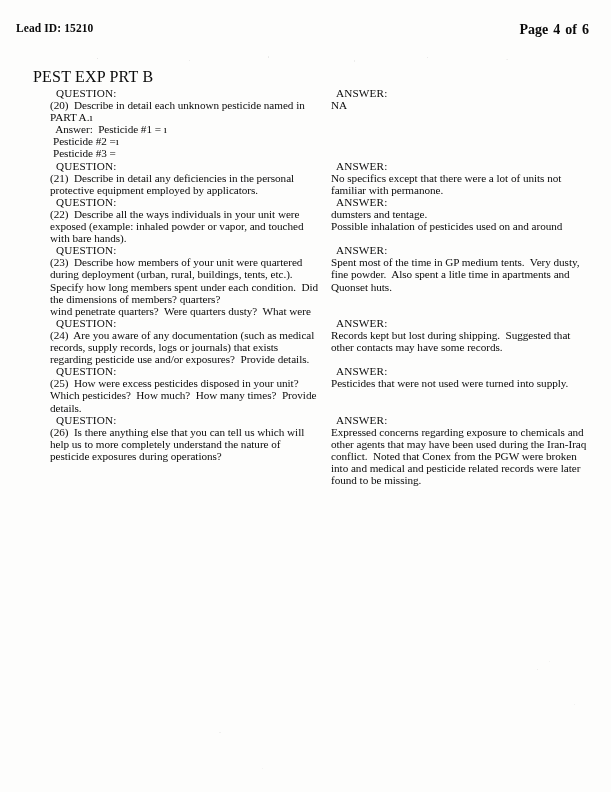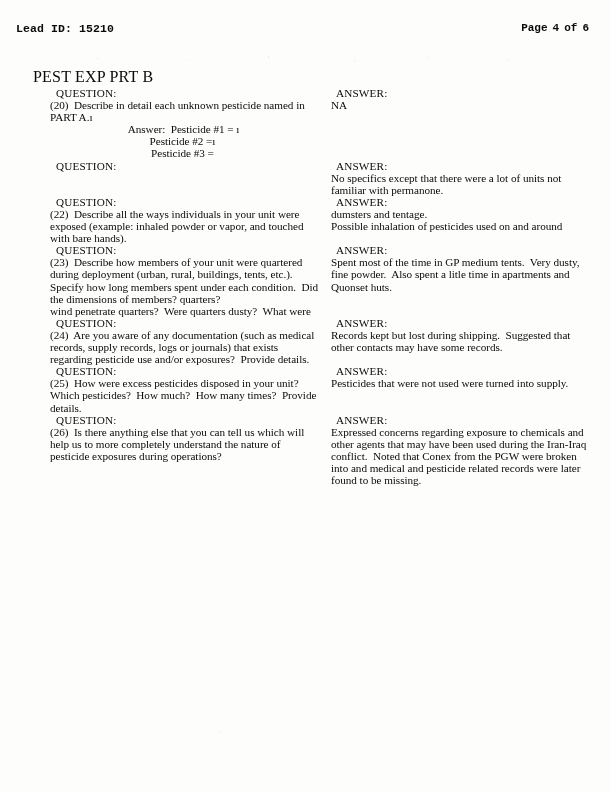--- a/index.html
+++ b/index.html
@@ -46,36 +46,35 @@
       radial-gradient(circle at 13% 56.5%, rgba(90,90,90,.11) 0 .5px, transparent .6px);
   }
 
   
   #running-head {
     position: absolute;
     top: 22px;
     left: 0;
     right: 0;
     height: 16px;
-    font-family: Liberation Mono, monospace;
   }
   #lead-id {
     position: absolute;
     left: 16px;
     top: 0;
     font-size: 11.5px;
     font-weight: bold;
     letter-spacing: .1px;
     white-space: nowrap;
   }
   #page-number {
     position: absolute;
     right: 22px;
     top: 0;
-    font-size: 11px;
+    font-size: 14px;
     font-weight: bold;
     white-space: nowrap;
   }
   #page-number .pg-word { margin-right: 5px; }
   #page-number .pg-cur  { margin-right: 5px; }
   #page-number .pg-of   { margin-right: 5px; }
 
   
   #form-body {
     position: absolute;
@@ -132,21 +131,21 @@
 
   .qtext, .atext {
     font-size: 11.2px;
     line-height: 12.1px;
     letter-spacing: -.05px;
   }
   .qtext .ln, .atext .ln {
     display: block;
     white-space: pre;
   }
-  .qtext .ln.ind2 { padding-left: 3px; text-align: center; }
+  .qtext .ln.ind2 { padding-left: 3px; }
 </style>
 </head>
 <body>
 
 <div id="page-sheet">
 
   <div id="running-head">
     <div id="lead-id">Lead ID: 15210</div>
     <div id="page-number">
       <span class="pg-word">Page</span><span class="pg-cur">4</span><span class="pg-of">of</span><span class="pg-tot">6</span>
@@ -170,20 +169,24 @@
           <div class="col-answer">
             <div class="label">ANSWER:</div>
             <div class="atext">
               <span class="ln">NA</span>
             </div>
           </div>
         </div>
         <div class="qa-block" style="position: absolute; left: 0px; top: 72.6px;">
           <div class="col-question">
             <div class="label">QUESTION:</div>
+            <div class="qtext">
+              <span class="ln">(21)  Describe in detail any deficiencies in the personal</span>
+              <span class="ln">protective equipment employed by applicators.</span>
+            </div>
           </div>
           <div class="col-answer">
             <div class="label">ANSWER:</div>
             <div class="atext">
               <span class="ln">No specifics except that there were a lot of units not</span>
               <span class="ln">familiar with permanone.</span>
             </div>
           </div>
         </div>
         <div class="qa-block" style="position: absolute; left: 0px; top: 108.9px;">

